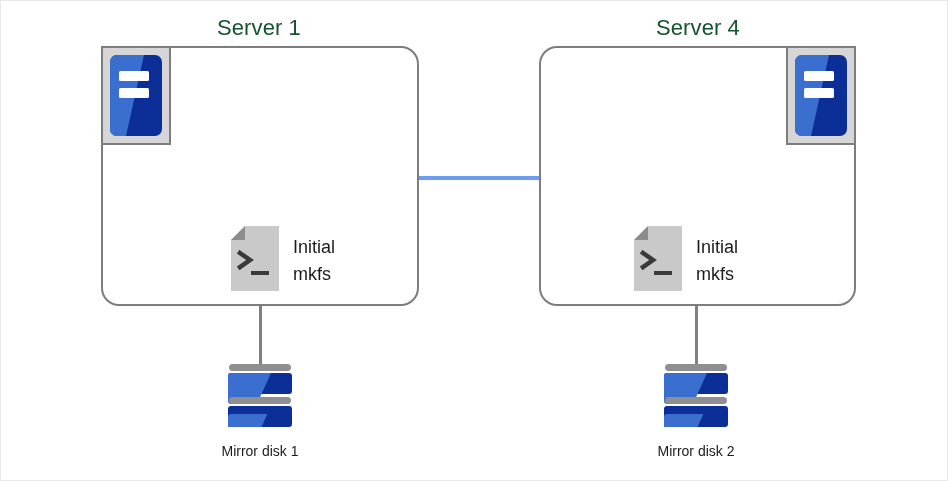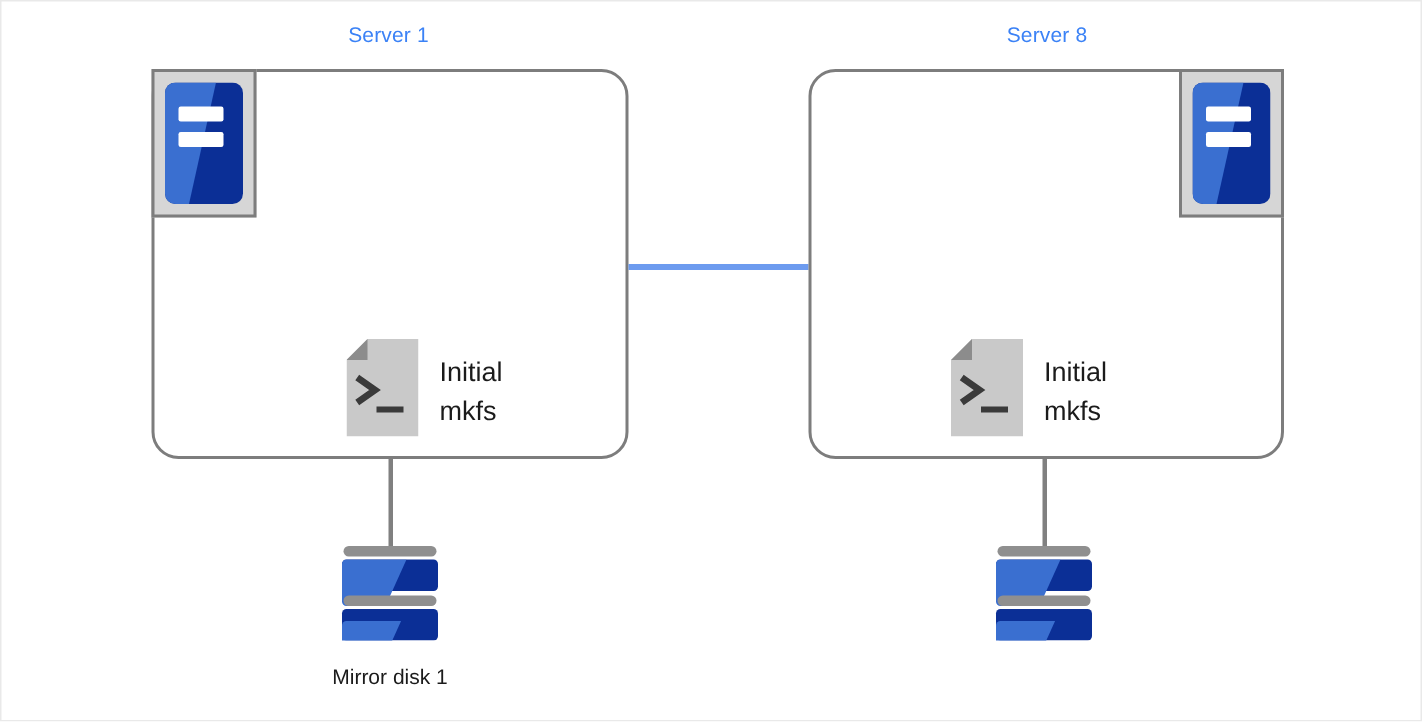--- a/index.html
+++ b/index.html
@@ -17,22 +17,22 @@
     height: 481px;
     background: #ffffff;
     border: 1px solid #e9e9e9;
     box-sizing: border-box;
     overflow: hidden;
   }
 
   
   .node-title {
     position: absolute;
-    font-size: 14px;
-    color: #3b82f6;
+    font-size: 22px;
+    color: #14532d;
     white-space: nowrap;
     text-align: center;
     letter-spacing: 0.1px;
   }
 
   
   .server-box {
     position: absolute;
     border: 2.5px solid #7d7d7d;
     border-radius: 18px;
@@ -159,21 +159,21 @@
       <g clip-path="url(#d1b)">
         <polygon points="4,42 47,42 33,73 4,73" fill="#3a6fd0"></polygon>
       </g>
     </svg>
   </div>
 
   <div class="disk-label" style="left:159px; top:442px; width:200px;">Mirror disk 1</div>
 
   <div class="link-line" style="left:418px; top:175px; width:120px;"></div>
 
-  <div class="node-title" style="left:617px; top:14px; width:160px;">Server 8</div>
+  <div class="node-title" style="left:617px; top:14px; width:160px;">Server 4</div>
 
   <div class="server-box" style="left:538px; top:45px; width:317px; height:260px;"></div>
 
   <div class="server-badge" style="left:785px; top:45px;">
     <svg width="52" height="81" viewBox="0 0 52 81" aria-hidden="true">
       <defs>
         <clipPath id="s2clip">
             <rect x="0" y="0" width="52" height="81" rx="7" ry="7"></rect>
           </clipPath>
       </defs>
@@ -217,14 +217,15 @@
         <polygon points="4,9 47,9 33,40 4,40" fill="#3a6fd0"></polygon>
       </g>
       <rect x="5" y="33" width="62" height="7" rx="3.5" fill="#8f8f8f"></rect>
       <rect x="4" y="42" width="64" height="21" rx="3" fill="#0b2f96"></rect>
       <g clip-path="url(#d2b)">
         <polygon points="4,42 47,42 33,73 4,73" fill="#3a6fd0"></polygon>
       </g>
     </svg>
   </div>
 
+  <div class="disk-label" style="left:595px; top:442px; width:200px;">Mirror disk 2</div>
 
 </div>
 
 </body></html>

